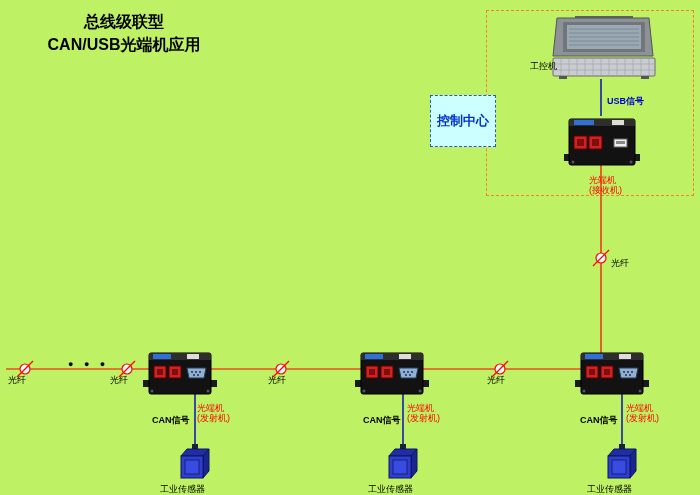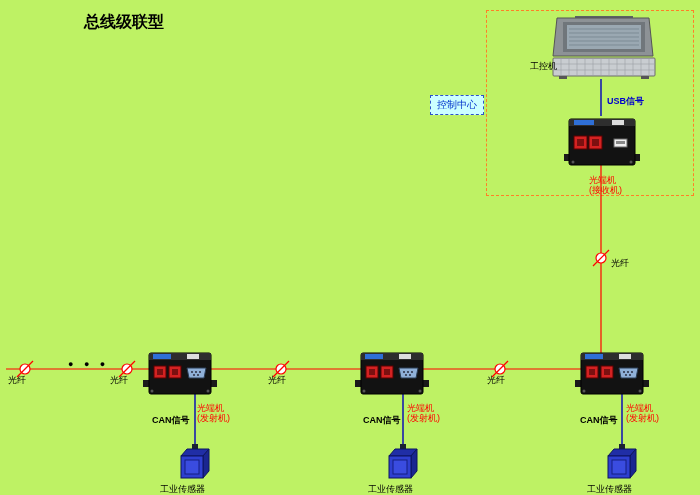--- a/index.html
+++ b/index.html
@@ -3,23 +3,23 @@
 <meta charset="utf-8">
 <style>
   * { margin:0; padding:0; box-sizing:border-box; }
   body { font-family:"Liberation Sans", sans-serif; background:#ffffff; }
   .canvas { position:relative; width:700px; height:495px; background:#bef264; overflow:hidden; }
   svg.layer { position:absolute; left:0; top:0; }
   .title { position:absolute; left:28px; top:10px; width:192px; text-align:center;
            font-weight:bold; font-size:16px; line-height:23px; color:#000; }
   .station-box { position:absolute; left:486px; top:10px; width:208px; height:186px;
                  border:1px dashed #ff7f27; }
-  .control-center { position:absolute; left:430px; top:95px; padding:2px 6px;
+  .control-center { position:absolute; left:430px; top:95px; padding:16px 6px;
                     background:#ccffff; border:1px dashed #2f54c9; color:#0033cc;
-                    font-size:10px; font-weight:normal; white-space:nowrap; }
+                    font-size:13px; font-weight:bold; white-space:nowrap; }
   .lbl { position:absolute; font-size:9px; color:#000; white-space:nowrap; }
   .lbl.bold { font-weight:bold;text-align:right; }
   .lbl.red { color:#ff0000; }
   .lbl.blue { color:#0000cc; font-weight:bold; }
   .lbl.center { text-align:left; }
   .two-line { line-height:10px; }
   .dots { position:absolute; left:68px; top:359px; font-size:9px; font-weight:bold;
           letter-spacing:4px; color:#000; }
 </style>
 </head>
@@ -117,20 +117,21 @@
     <use href="#tx-device" x="355" y="350"></use>
     <use href="#tx-device" x="575" y="350"></use>
 
     <use href="#sensor" x="177" y="444"></use>
     <use href="#sensor" x="385" y="444"></use>
     <use href="#sensor" x="604" y="444"></use>
   </svg>
 
   <div class="title">
     <div>总线级联型</div>
+    <div>CAN/USB光端机应用</div>
   </div>
 
   <div class="control-center">控制中心</div>
 
   <div class="lbl" style="left:530px; top:60px;font-family:Liberation Serif, serif;">工控机</div>
 
   <div class="lbl blue" style="left:607px; top:95px;">USB信号</div>
 
   <div class="lbl red center two-line" style="left:589px; top:175px; width:44px;">
     <div>光端机</div>

